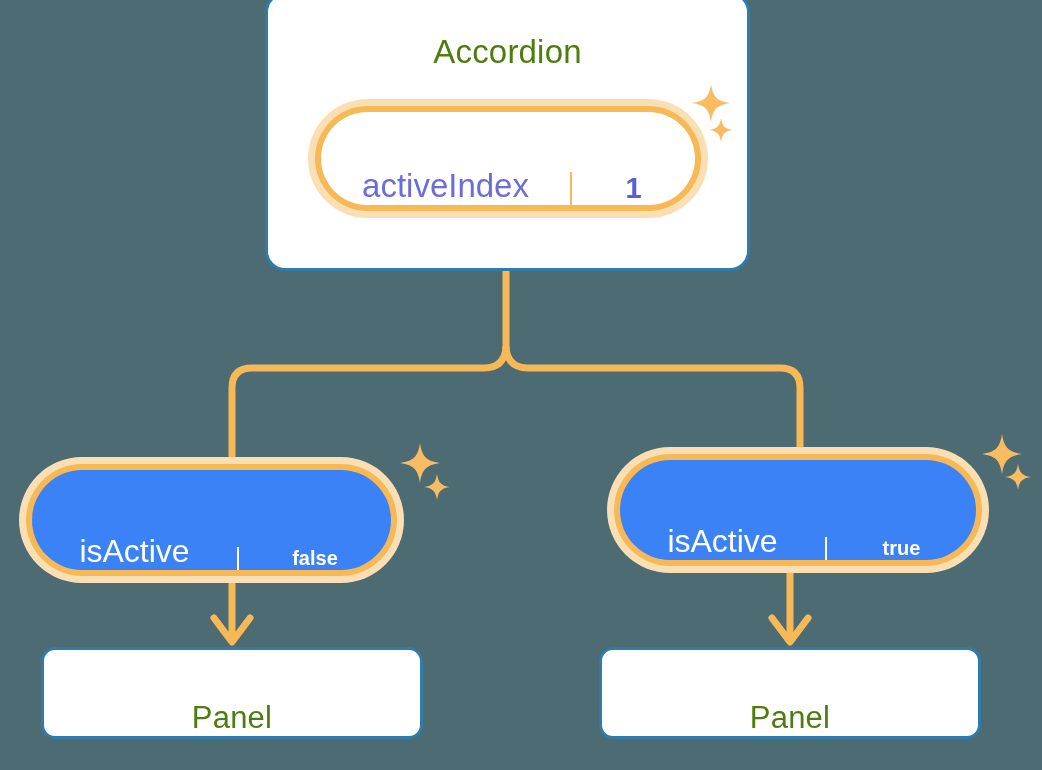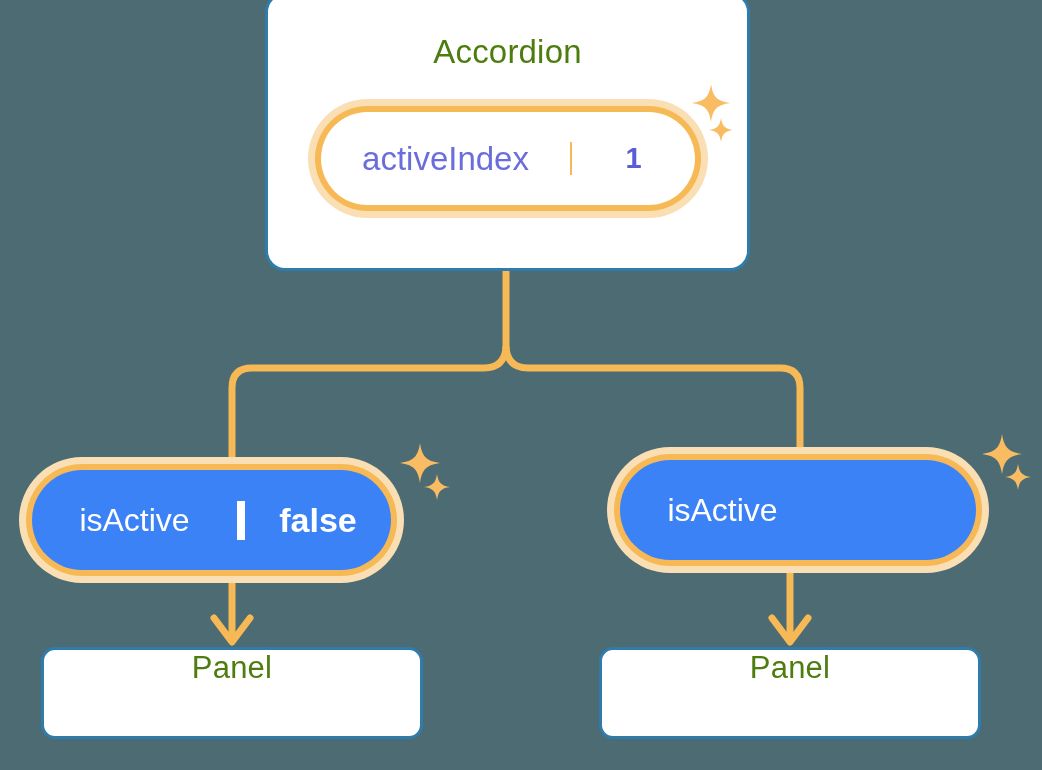--- a/index.html
+++ b/index.html
@@ -57,21 +57,21 @@
     border-radius: 20px;
     padding-top: 38px;
   }
 
   
   .panel-card {
     width: 382px;
     height: 92px;
     border-radius: 14px;
     display: flex;
-    align-items: flex-start;
+    align-items: flex-end;
     justify-content: center;
   }
   #card-panel-left  { left: 41px;  top: 647px; }
   #card-panel-right { left: 599px; top: 647px; }
   .panel-card .card-title { font-size: 31px; }
 
   
   
   .pill {
     position: absolute;
@@ -84,21 +84,21 @@
   .pill-ring {
     background: #f7b955;           
     border-radius: 999px;
     padding: 6px;
     display: flex;
     flex: 1;
   }
   .pill-inner {
     border-radius: 999px;
     display: flex;
-    align-items: center;
+    align-items: flex-end;
     flex: 1;
     overflow: hidden;
   }
   .pill-key, .pill-val {
     display: flex;
     align-items: center;
     justify-content: center;
     white-space: nowrap;
   }
 
@@ -121,24 +121,24 @@
   
   .pill.solid .pill-inner { background: #3b82f6; }
   .pill.solid .pill-key {
     color: #ffffff;
     font-size: 32px;
     font-weight: 400;
     flex: 0 0 205px;
   }
   .pill.solid .pill-val {
     color: #ffffff;
-    font-size: 34px;
+    font-size: 20px;
     font-weight: 700;
     flex: 1;
-    border-left: 8px solid #ffffff;
+    border-left: 2px solid #ffffff;
   }
 
   #pill-activeindex { left: 308px; top: 99px;  width: 400px; height: 119px; }
   #pill-left        { left: 19px;  top: 457px; width: 385px; height: 126px; }
   #pill-right       { left: 607px; top: 447px; width: 382px; height: 126px; }
 
   
   .sparkle {
     position: absolute;
     z-index: 4;
@@ -219,20 +219,21 @@
   <span class="sparkle" id="sparkle-left-small">
     <svg width="26" height="26" viewBox="0 0 26 26">
       <path d="M13 0 C14.4 8.9 17.1 11.6 26 13 C17.1 14.4 14.4 17.1 13 26 C11.6 17.1 8.9 14.4 0 13 C8.9 11.6 11.6 8.9 13 0 Z" fill="#f9bc63"></path>
     </svg>
   </span>
 
   <div class="pill solid" id="pill-right">
     <div class="pill-ring">
       <div class="pill-inner">
         <span class="pill-key">isActive</span>
+        <span class="pill-val">true</span>
       </div>
     </div>
   </div>
   <span class="sparkle" id="sparkle-right-big">
     <svg width="40" height="40" viewBox="0 0 40 40">
       <path d="M20 0 C22.1 13.7 26.3 17.9 40 20 C26.3 22.1 22.1 26.3 20 40 C17.9 26.3 13.7 22.1 0 20 C13.7 17.9 17.9 13.7 20 0 Z" fill="#f9bc63"></path>
     </svg>
   </span>
   <span class="sparkle" id="sparkle-right-small">
     <svg width="26" height="26" viewBox="0 0 26 26">

